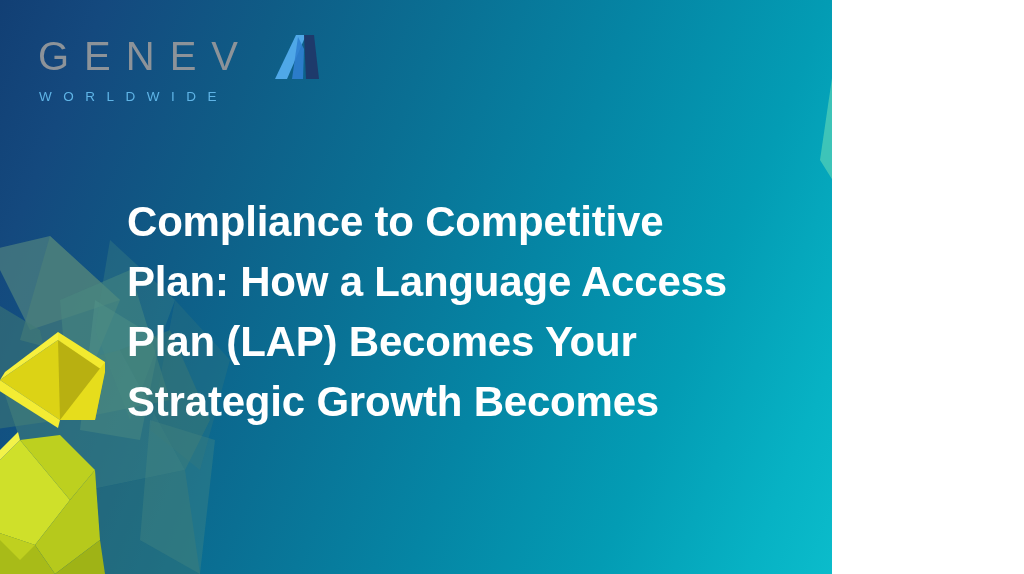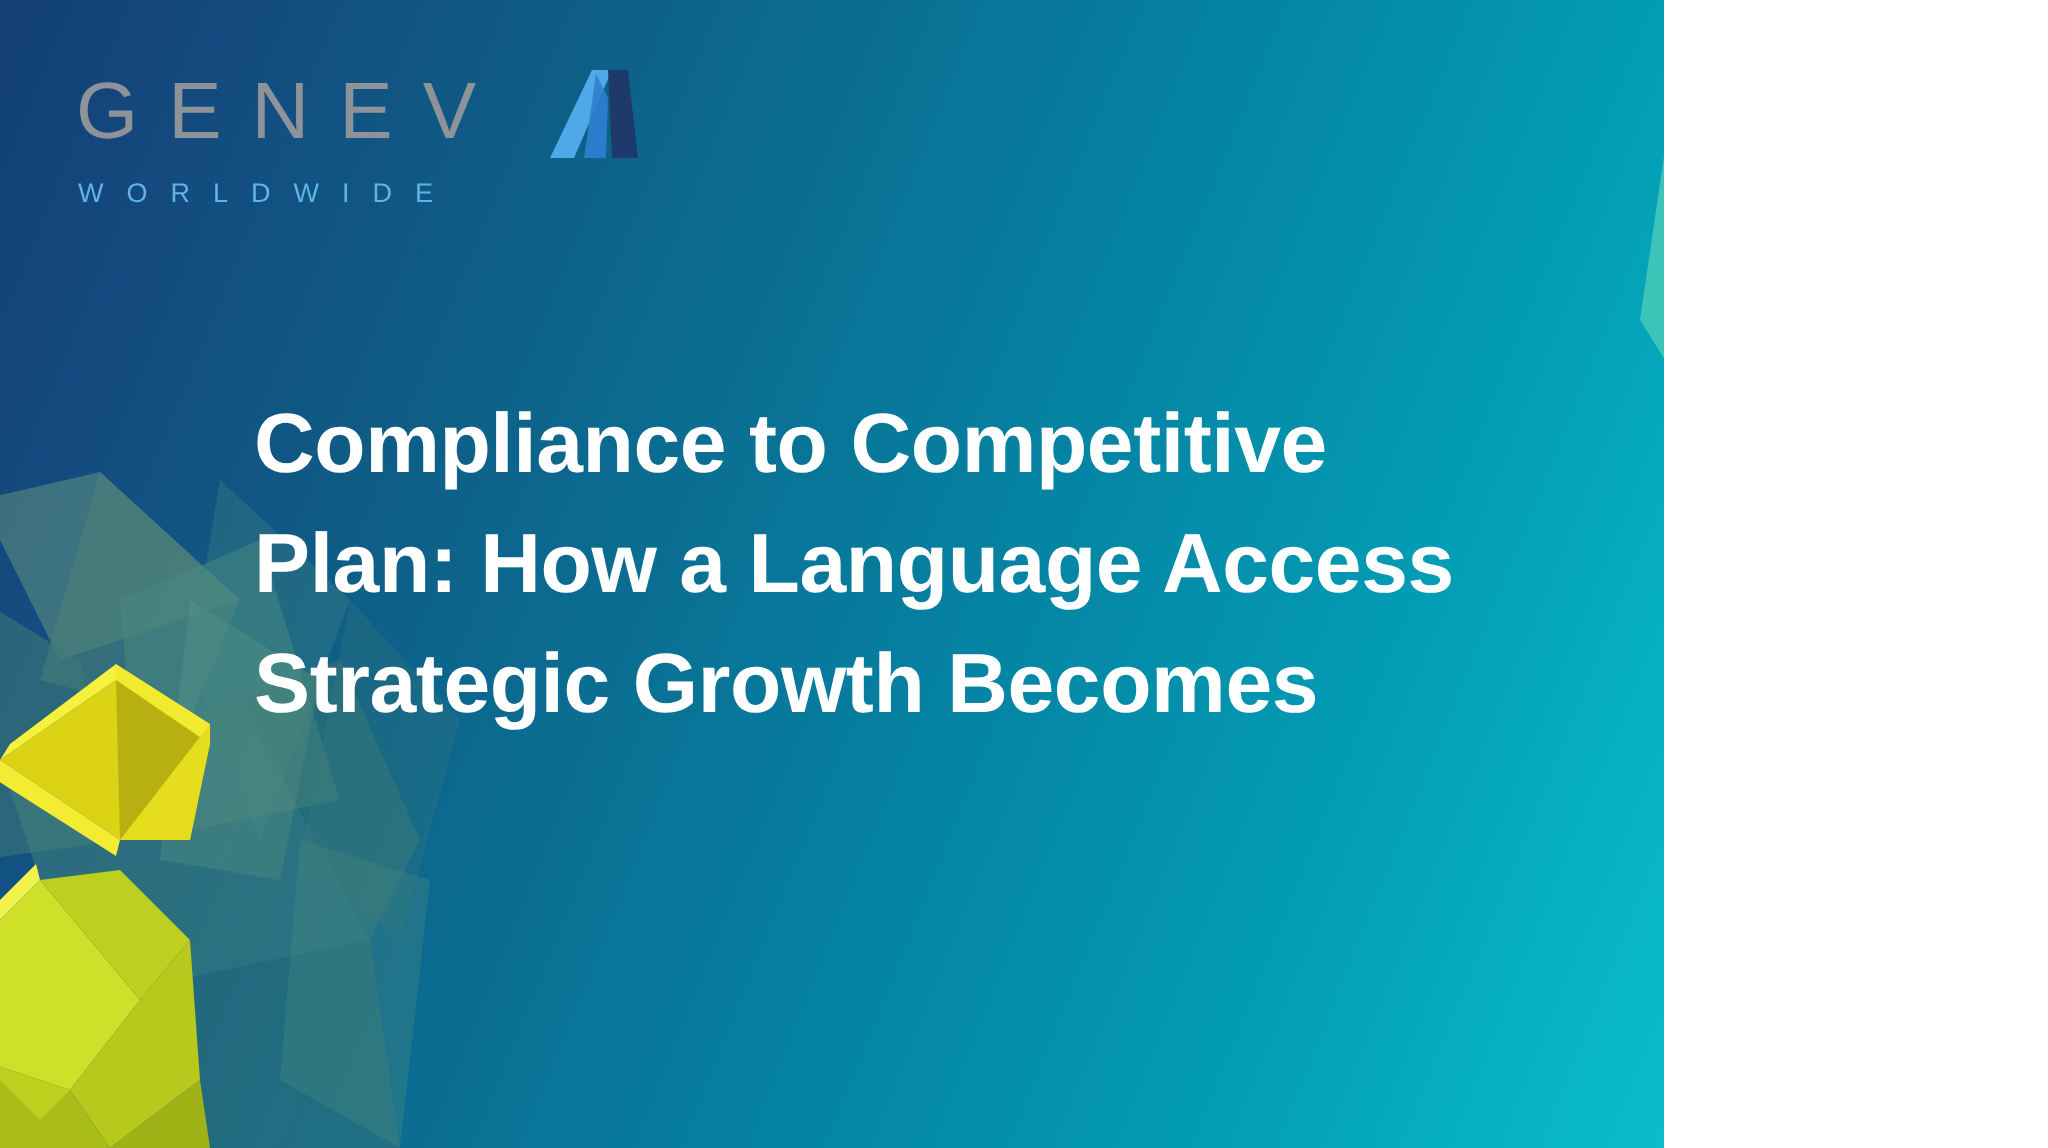--- a/index.html
+++ b/index.html
@@ -187,16 +187,17 @@
           <polygon points="31,0 41,0 46,44 33,44" fill="#1e3a6b"></polygon>
         </svg>
       </span>
     </div>
     <div id="logo-sub">WORLDWIDE</div>
   </div>
 
   <div id="title">
     <div class="line">Compliance to Competitive</div>
     <div class="line">Plan: How a Language Access</div>
+    <div class="line">Plan (LAP) Becomes Your</div>
     <div class="line">Strategic Growth Becomes</div>
   </div>
 
 </div>
 
 </body></html>

